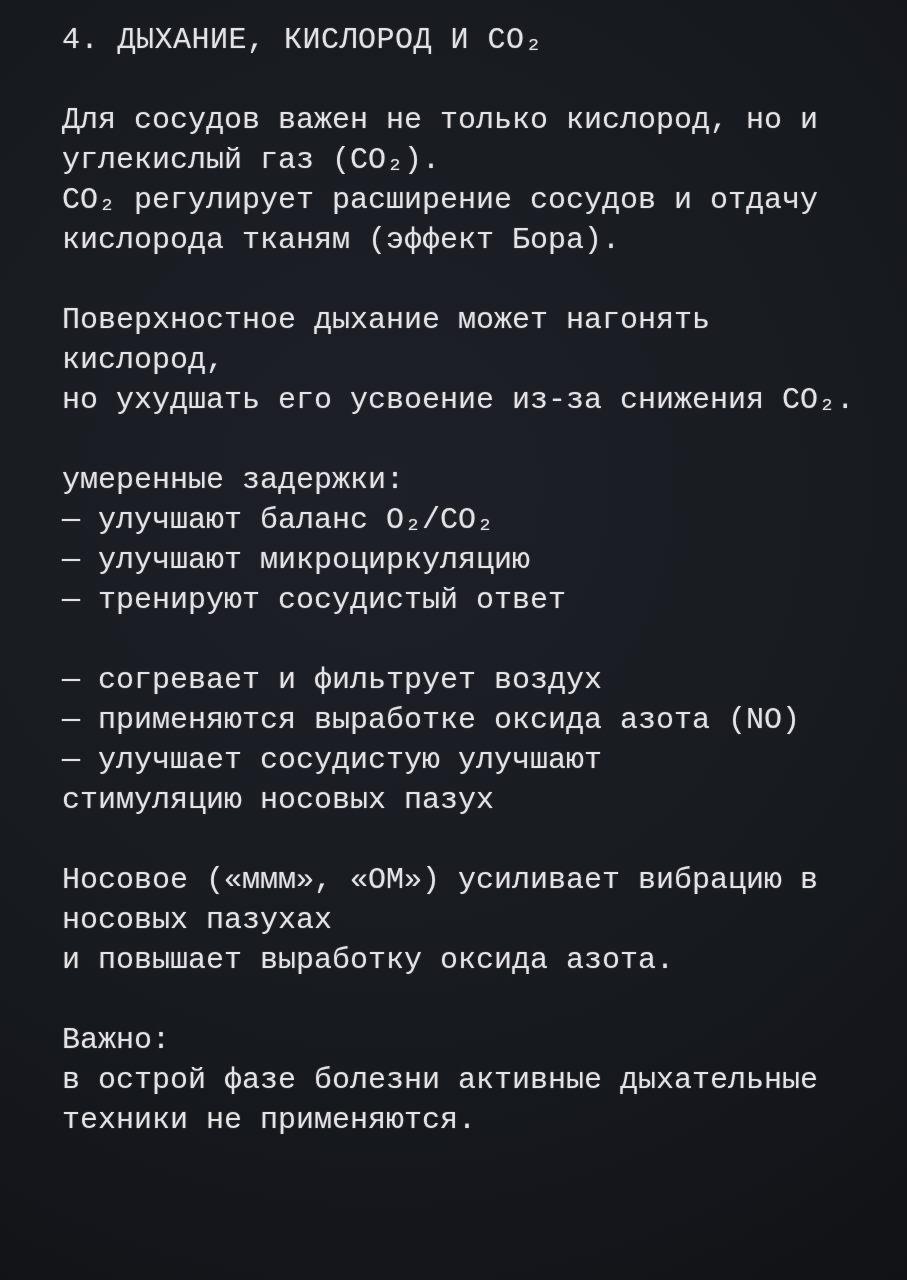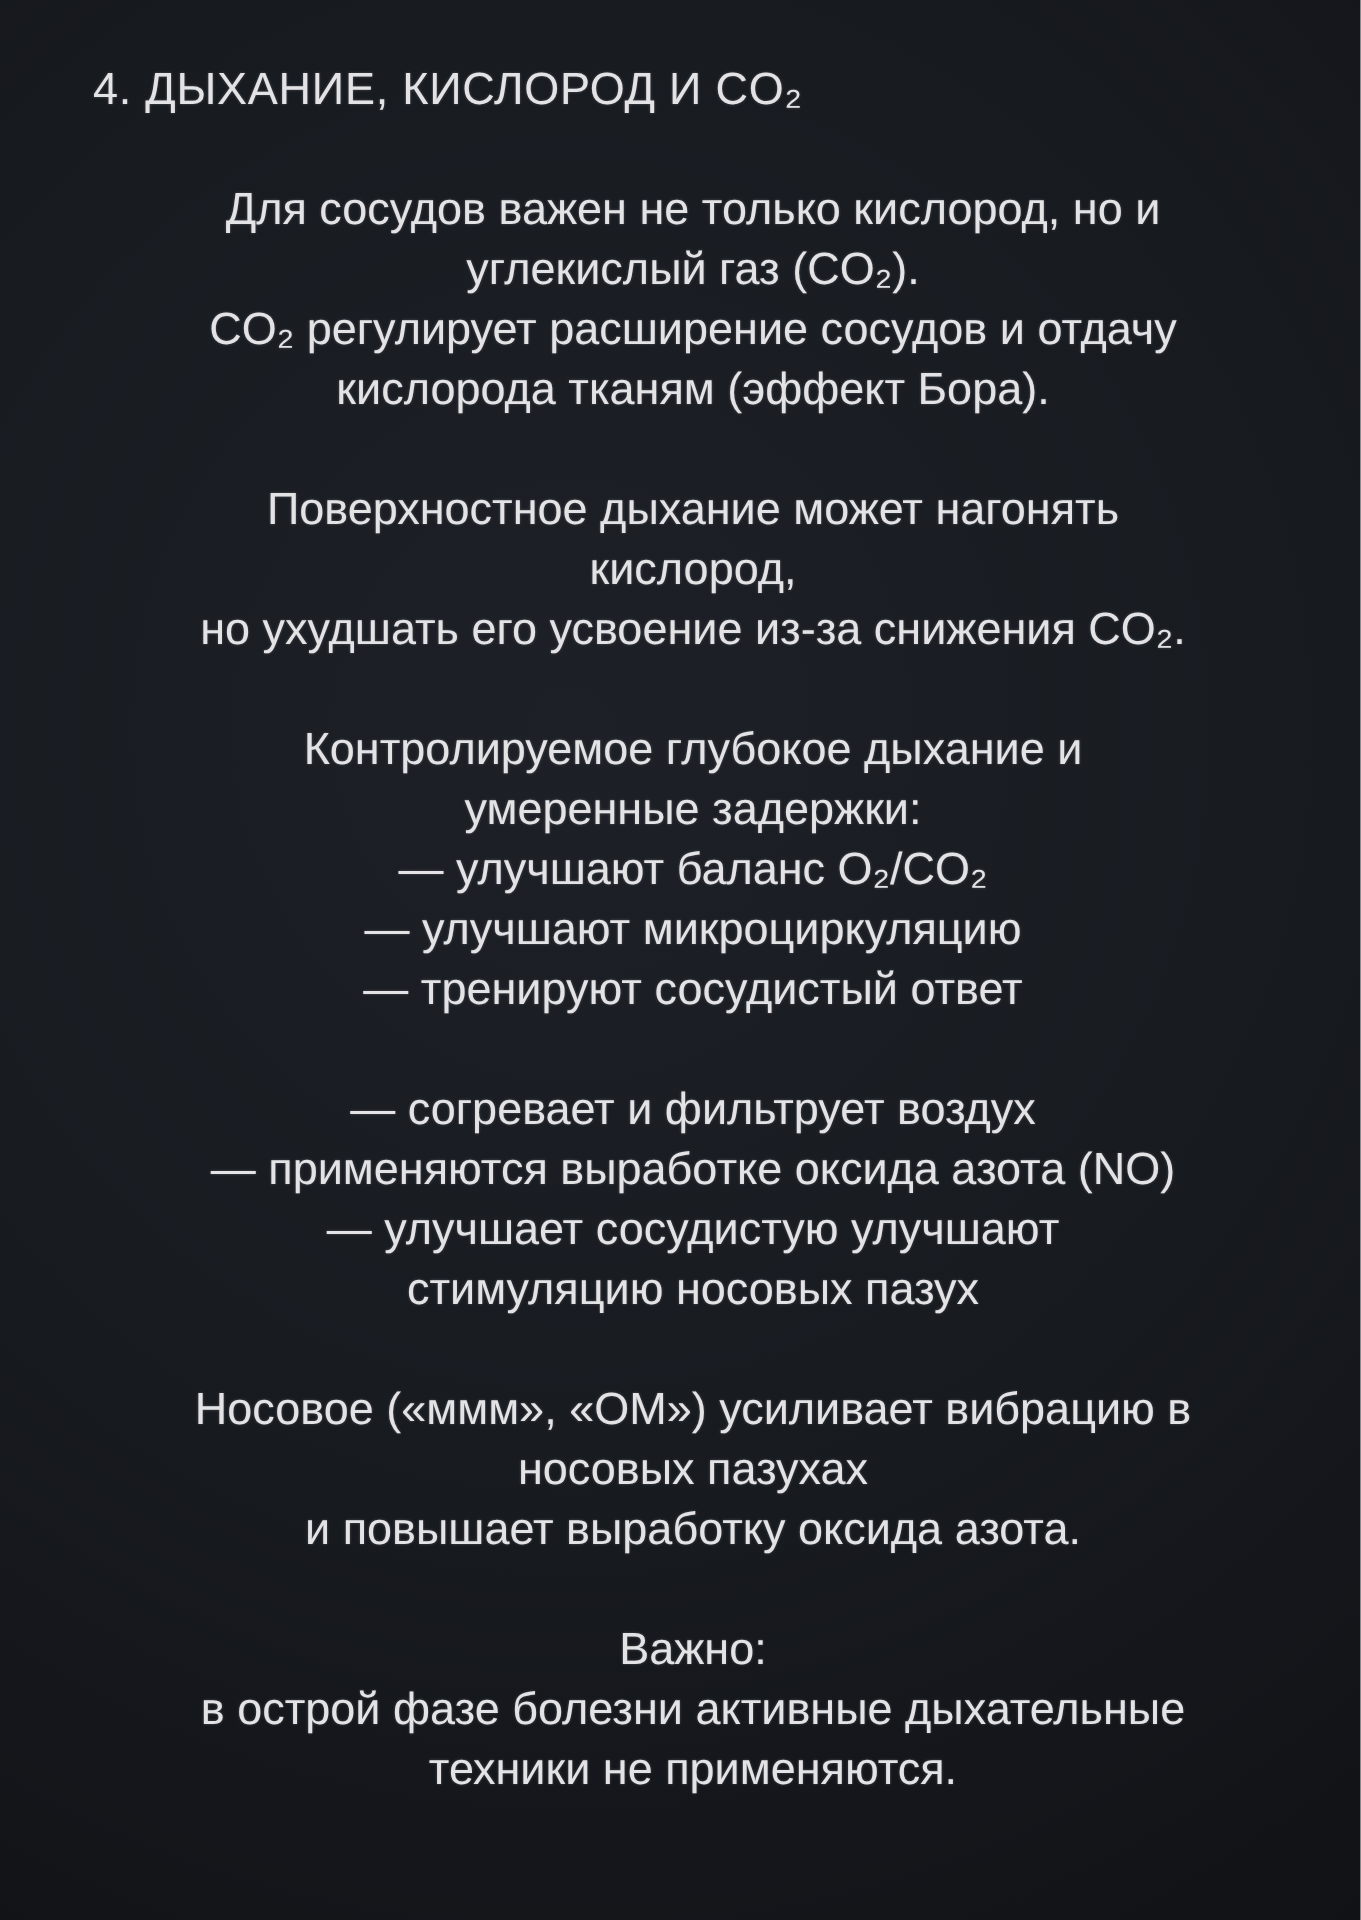--- a/index.html
+++ b/index.html
@@ -10,43 +10,42 @@
     width: 907px;
     height: 1280px;
     overflow: hidden;
     background:
       radial-gradient(130% 95% at 42% 38%, #1d2026 0%, #171a1f 45%, #111317 75%, #0b0c0e 100%);
   }
   .page {
     box-sizing: border-box;
     width: 907px;
     height: 1280px;
-    padding: 40px 45px 0 62px;
-    font-family: Liberation Sans, sans-serif;
+    padding: 20px 45px 0 62px;
+    font-family: Liberation Mono, monospace;
     font-size: 30px;
     line-height: 40px;
     color: #e3e3e6;
     text-shadow: 0 0 2px rgba(225,228,235,0.28);
   }
   .title {
     margin: 0 0 40px 0;
     font-size: 30px;
     font-weight: normal;
     letter-spacing: 0.5px;
     line-height: 40px;
   }
   .para {
     margin: 0 0 40px 0;
   }
   .para:last-child {
     margin-bottom: 17px;
   }
   .line {
     white-space: nowrap;
-    text-align: center;
   }
 </style>
 </head>
 <body>
 
 <div class="page">
 
   <h1 class="title">4. ДЫХАНИЕ, КИСЛОРОД И CO₂</h1>
 
   <div class="para">
@@ -56,21 +55,20 @@
     <div class="line">кислорода тканям (эффект Бора).</div>
   </div>
 
   <div class="para">
     <div class="line">Поверхностное дыхание может нагонять</div>
     <div class="line">кислород,</div>
     <div class="line">но ухудшать его усвоение из-за снижения CO₂.</div>
   </div>
 
   <div class="para">
-    <div class="line">Контролируемое глубокое дыхание и</div>
     <div class="line">умеренные задержки:</div>
     <div class="line">— улучшают баланс O₂/CO₂</div>
     <div class="line">— улучшают микроциркуляцию</div>
     <div class="line">— тренируют сосудистый ответ</div>
   </div>
 
   <div class="para">
     <div class="line">— согревает и фильтрует воздух</div>
     <div class="line">— применяются выработке оксида азота (NO)</div>
     <div class="line">— улучшает сосудистую улучшают</div>

